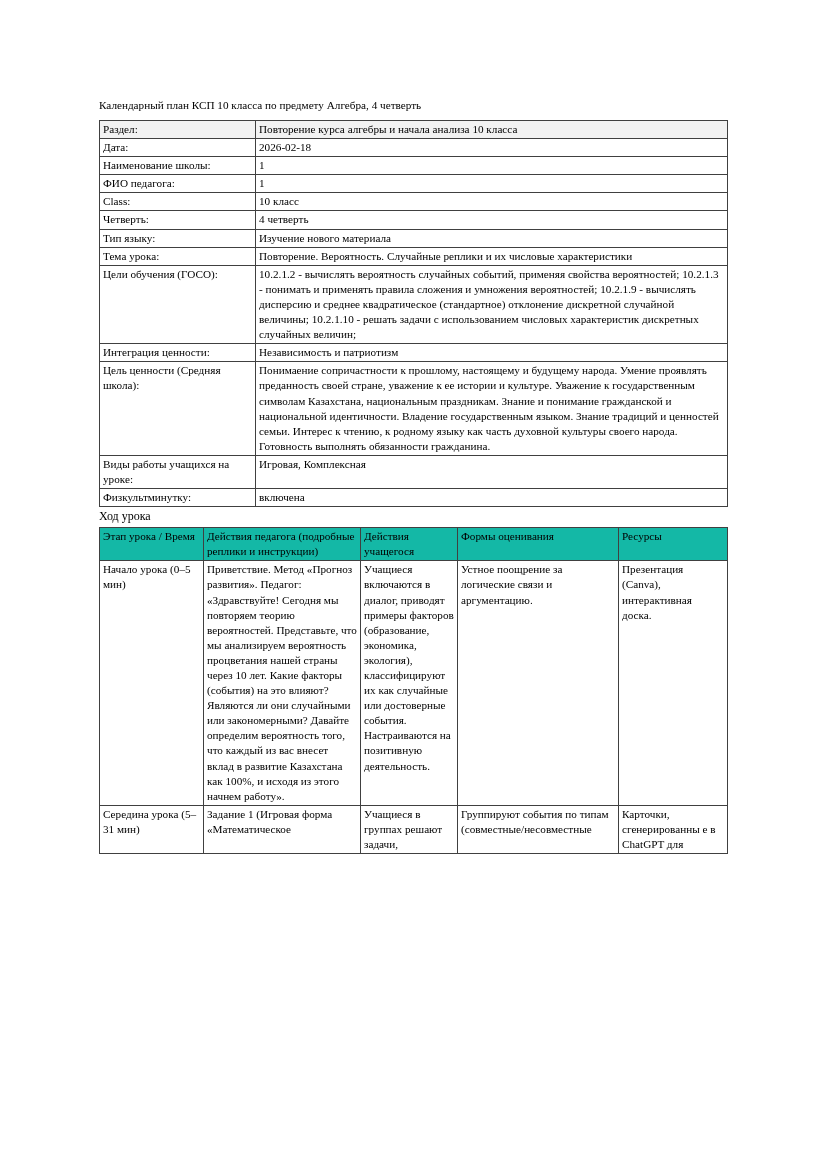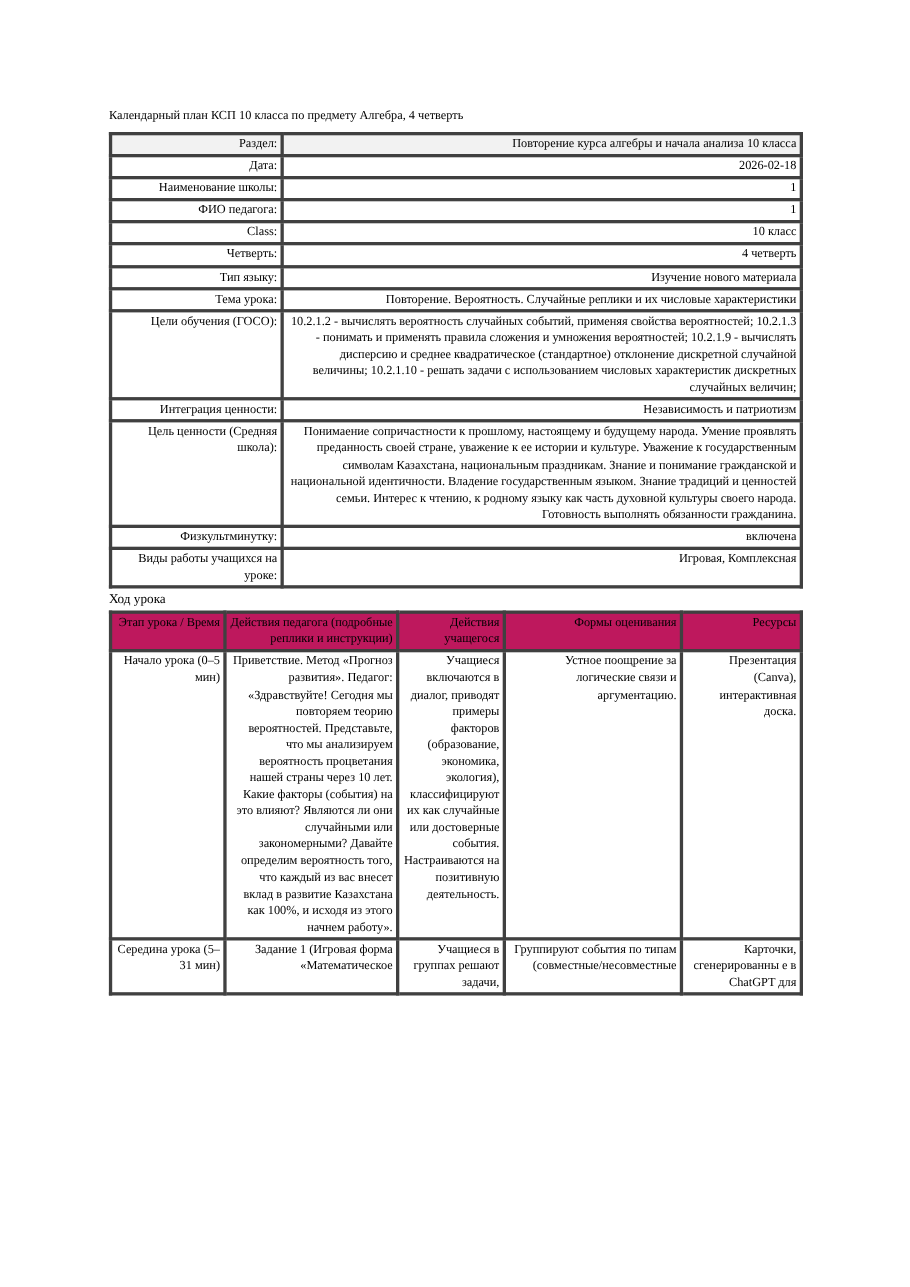--- a/index.html
+++ b/index.html
@@ -39,42 +39,42 @@
     line-height: 15px;
     margin: 2px 0 3px 0;
   }
   table {
     border-collapse: collapse;
     table-layout: fixed;
     width: 628px;
     font-size: 11.2px;
   }
   table td, table th {
-    border: 3px solid #404040;
+    border: 1px solid #404040;
     vertical-align: top;
     padding: 1px 3px 1px 3px;
     line-height: 15.1px;
     font-weight: normal;
-    text-align: right;
+    text-align: left;
     word-wrap: break-word;
     overflow-wrap: break-word;
     hyphens: none;
   }
   
   .info-table col.c-label { width: 156px; }
   .info-table col.c-value { width: 472px; }
   .info-table tr.shaded > td { background: #f2f2f2; }
 
   
   .flow-table col.f1 { width: 104px; }
   .flow-table col.f2 { width: 157px; }
   .flow-table col.f3 { width: 97px; }
   .flow-table col.f4 { width: 161px; }
   .flow-table col.f5 { width: 109px; }
-  .flow-table thead td { background: #be185d; }
+  .flow-table thead td { background: #14b8a6; }
 
   
   .clip {
     max-height: 46px;
     overflow: hidden;
     display: block;
   }
 </style>
 </head>
 <body>
@@ -128,26 +128,26 @@
         </tr>
         <tr>
           <td>Интеграция ценности:</td>
           <td>Независимость и патриотизм</td>
         </tr>
         <tr>
           <td>Цель ценности (Средняя школа):</td>
           <td>Понимаение сопричастности к прошлому, настоящему и будущему народа. Умение проявлять преданность своей стране, уважение к ее истории и культуре. Уважение к государственным символам Казахстана, национальным праздникам. Знание и понимание гражданской и национальной идентичности. Владение государственным языком. Знание традиций и ценностей семьи. Интерес к чтению, к родному языку как часть духовной культуры своего народа. Готовность выполнять обязанности гражданина.</td>
         </tr>
         <tr>
+          <td>Виды работы учащихся на уроке:</td>
+          <td>Игровая, Комплексная</td>
+        </tr>
+        <tr>
           <td>Физкультминутку:</td>
           <td>включена</td>
-        </tr>
-        <tr>
-          <td>Виды работы учащихся на уроке:</td>
-          <td>Игровая, Комплексная</td>
         </tr>
       </tbody>
     </table>
 
     <div class="section-label">Ход урока</div>
 
     <table class="flow-table">
       <colgroup>
         <col class="f1">
           <col class="f2">

